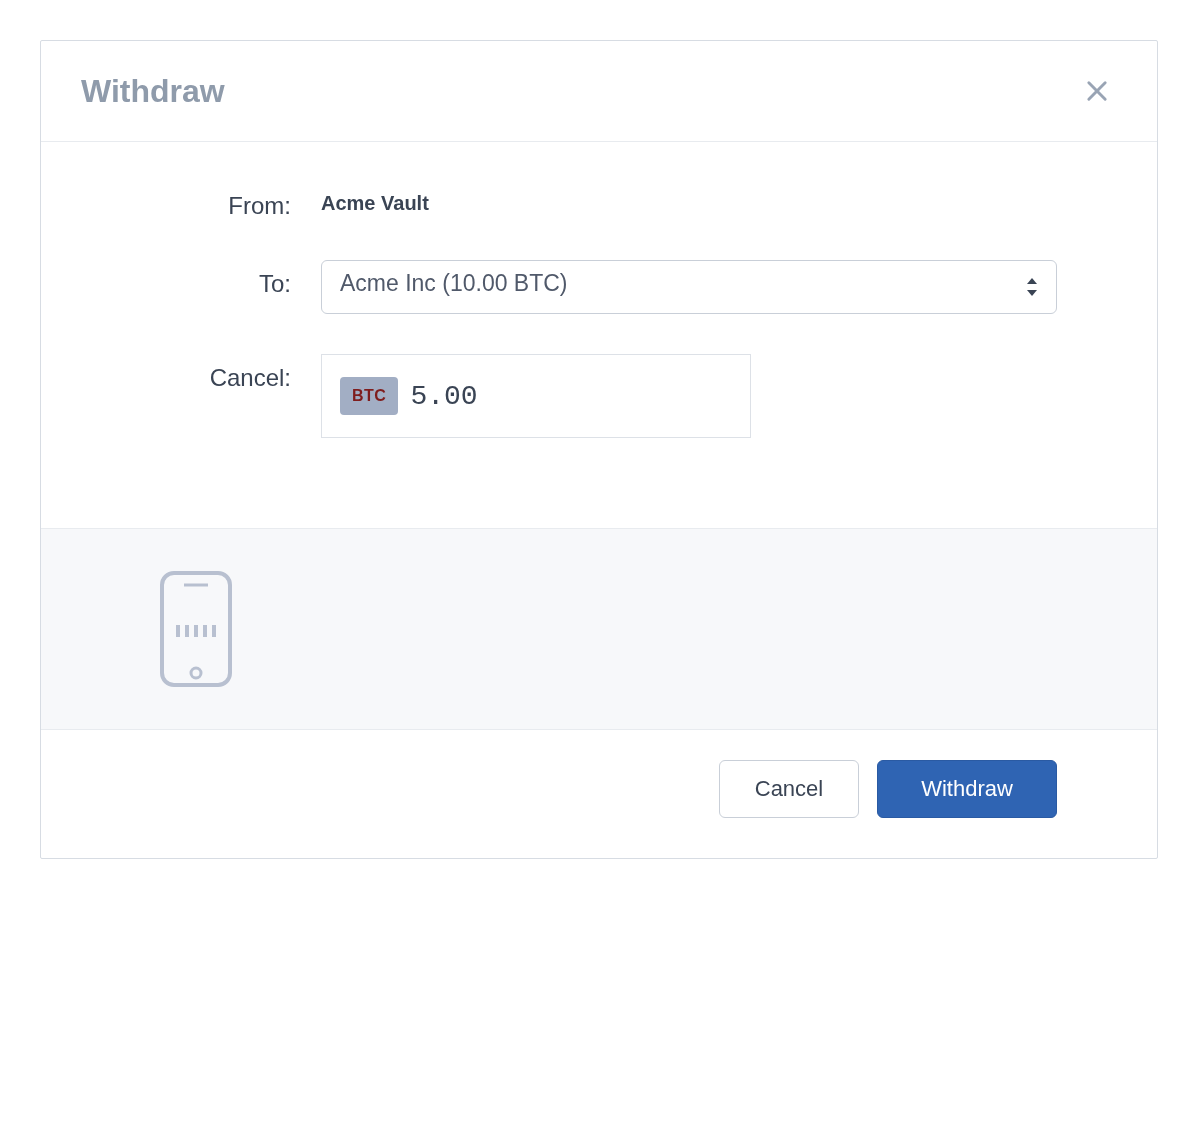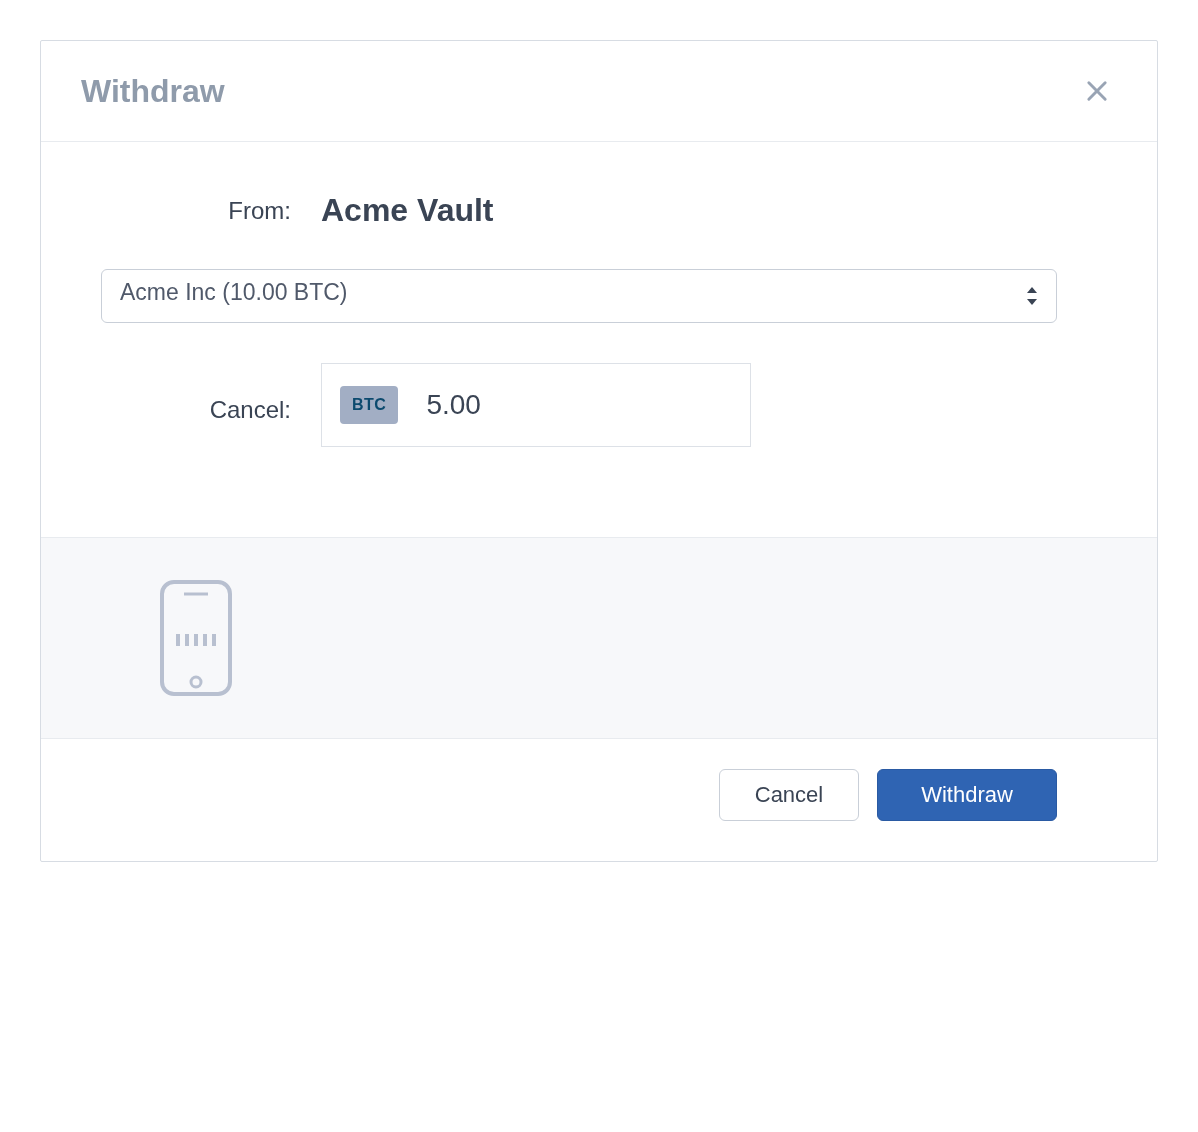--- a/index.html
+++ b/index.html
@@ -41,37 +41,37 @@
     .close-btn svg {
       width: 28px;
       height: 28px;
       display: block;
     }
     .modal-body {
       padding: 40px 100px 50px 60px;
     }
     .form-row {
       display: flex;
-      align-items: center;
+      align-items: flex-start;
       margin-bottom: 40px;
     }
     .form-label {
       width: 220px;
       text-align: right;
       padding-right: 30px;
       padding-top: 10px;
       font-size: 24px;
       color: #3a4454;
       flex-shrink: 0;
     }
     .form-value {
       flex: 1;
     }
     .from-value {
-      font-size: 32px;
+      font-size: 20px;
       font-weight: 700;
       color: #3a4454;
       padding-top: 10px;
     }
     .select-wrap {
       position: relative;
       width: 100%;
     }
     .select-input {
       width: 100%;
@@ -103,35 +103,35 @@
     .amount-wrap {
       display: flex;
       align-items: center;
       width: 430px;
       height: 84px;
       border: 1px solid #dde1e7;
       padding: 14px 18px;
     }
     .btc-badge {
       background: #a2aec4;
-      color: #0c4a6e;
+      color: #7f1d1d;
       font-size: 16px;
       font-weight: 600;
       padding: 10px 12px;
       border-radius: 4px;
       letter-spacing: 0.5px;
     }
     .amount-input {
       border: none;
       outline: none;
       font-size: 28px;
       color: #3a4454;
-      padding-left: 28px;
+      padding-left: 12px;
       width: 250px;
-      font-family: Liberation Sans, sans-serif;
+      font-family: Liberation Mono, monospace;
       background: transparent;
     }
     .message-textarea {
       width: 100%;
       height: 148px;
       border: 1px solid #d7dce3;
       border-radius: 4px;
       padding: 16px 18px;
       font-size: 23px;
       color: #50596a;
@@ -178,21 +178,21 @@
       outline: none;
       background: #ffffff;
     }
     .modal-footer {
       padding: 30px 100px 40px 60px;
       display: flex;
       justify-content: flex-end;
       gap: 18px;
     }
     .btn {
-      height: 52px;
+      height: 58px;
       padding: 17px 30px;
       font-size: 22px;
       border-radius: 6px;
       cursor: pointer;
       font-family: inherit;
       display: inline-flex;
       align-items: center;
       justify-content: center;
     }
     .btn-cancel {
@@ -227,20 +227,21 @@
   </div>
 
   <div class="modal-body">
 
     <div class="form-row">
       <div class="form-label">From:</div>
       <div class="form-value from-value">Acme Vault</div>
     </div>
 
     <div class="form-row">
+      <div class="form-label">To:</div>
       <div class="form-value">
         <div class="select-wrap">
           <select class="select-input">
             <option>Acme Inc (10.00 BTC)</option>
           </select>
           <span class="select-arrows">
             <svg viewBox="0 0 14 22">
               <path d="M2 8 L7 2 L12 8 Z" fill="#3a4454"></path>
               <path d="M2 14 L7 20 L12 14 Z" fill="#3a4454"></path>
             </svg>

